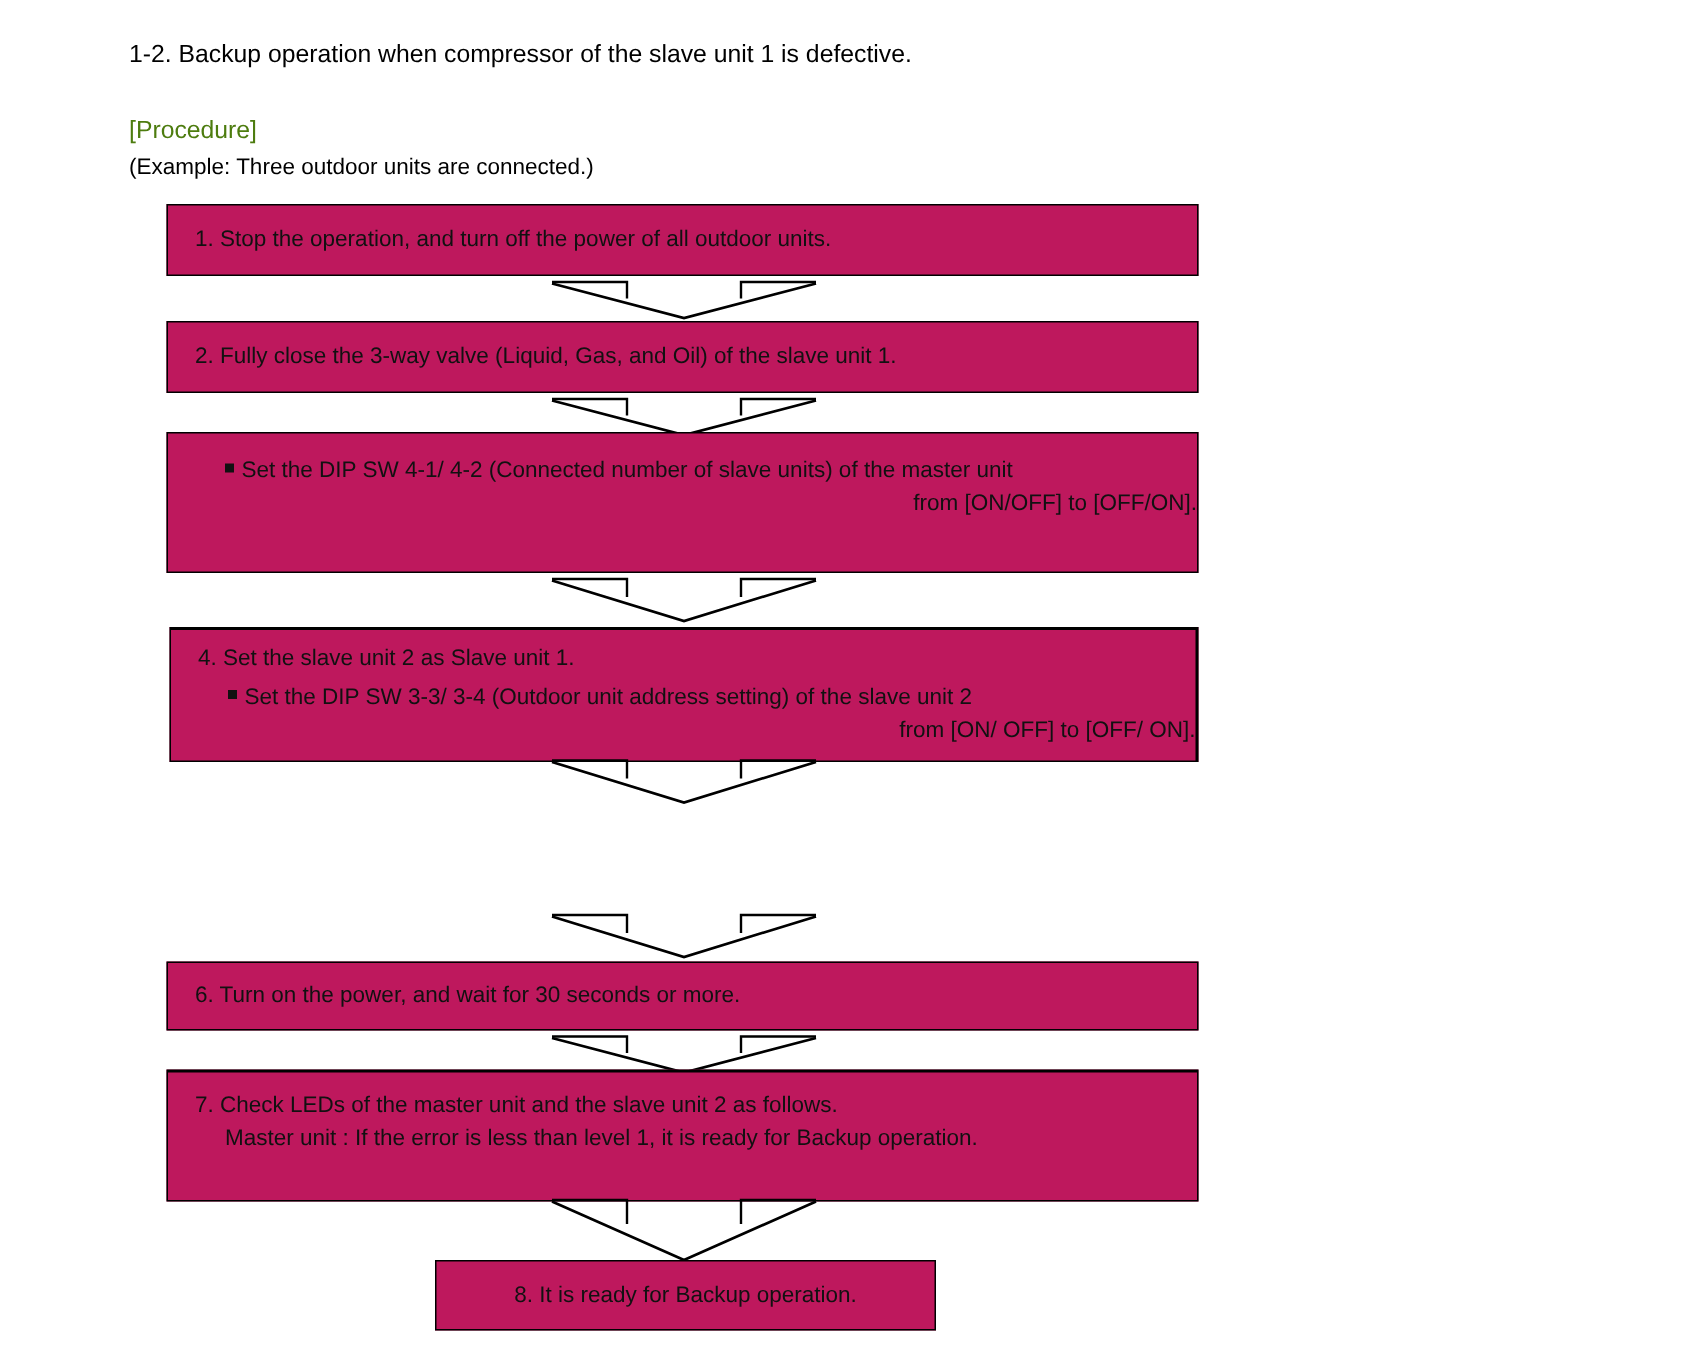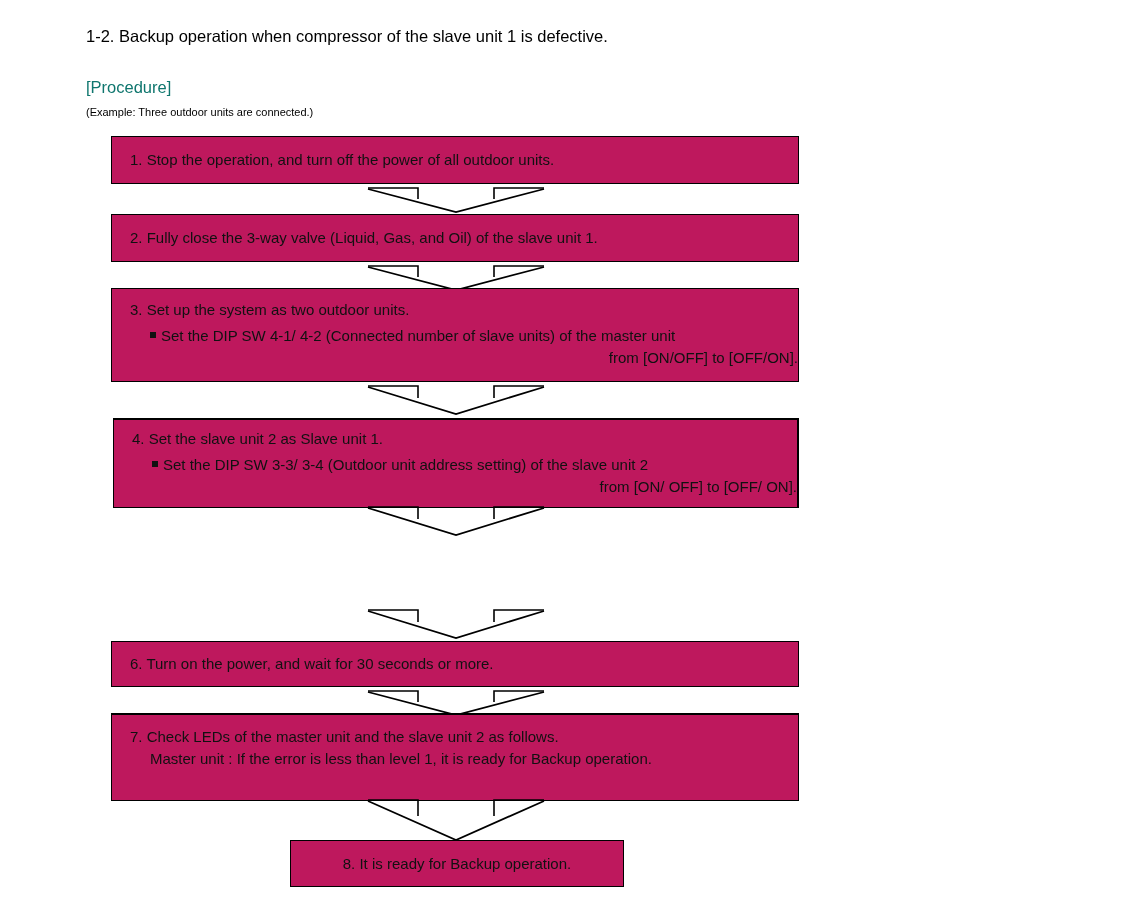--- a/index.html
+++ b/index.html
@@ -35,27 +35,27 @@
     white-space: nowrap;
     color: #000000;
   }
   .procedure-label {
     position: absolute;
     left: 86px;
     top: 75px;
     font-size: 16.5px;
     line-height: 24px;
     white-space: nowrap;
-    color: #0f766e;
+    color: #4d7c0f;
   }
   .procedure-example {
     position: absolute;
     left: 86px;
     top: 100px;
-    font-size: 11px;
+    font-size: 15px;
     line-height: 24px;
     white-space: nowrap;
     color: #000000;
   }
 
   
   .flow-box {
     position: absolute;
     box-sizing: border-box;
     border: 1.4px solid #000000;
@@ -137,21 +137,20 @@
 
   <div class="connector" style="left:367px; top:264px; width:178px; height:28px;">
     <svg width="178" height="28" viewBox="0 0 178 28">
       <path d="M1 2 L51 2 L51 13 M177 2 L127 2 L127 13" fill="none" stroke="#000000" stroke-width="1.6"></path>
       <path d="M1 3 L89 26 L177 3" fill="none" stroke="#000000" stroke-width="1.8"></path>
     </svg>
   </div>
 
   <div class="flow-box" style="left:111px; top:288px; width:688px; height:94px;">
     <div class="box-text" style="top:10px;">
-      <span class="line pad-1">3. Set up the system as two outdoor units.</span>
       <span class="line bullet-line" style="margin-top:4px; display:block;"><span class="bullet-sq"></span><span>Set the DIP SW 4-1/ 4-2 (Connected number of slave units) of the master unit</span></span>
       <span class="line pad-2">from [ON/OFF] to [OFF/ON].</span>
     </div>
   </div>
 
   <div class="connector" style="left:367px; top:384px; width:178px; height:32px;">
     <svg width="178" height="32" viewBox="0 0 178 32">
       <path d="M1 2 L51 2 L51 14 M177 2 L127 2 L127 14" fill="none" stroke="#000000" stroke-width="1.6"></path>
       <path d="M1 3 L89 30 L177 3" fill="none" stroke="#000000" stroke-width="1.8"></path>
     </svg>

